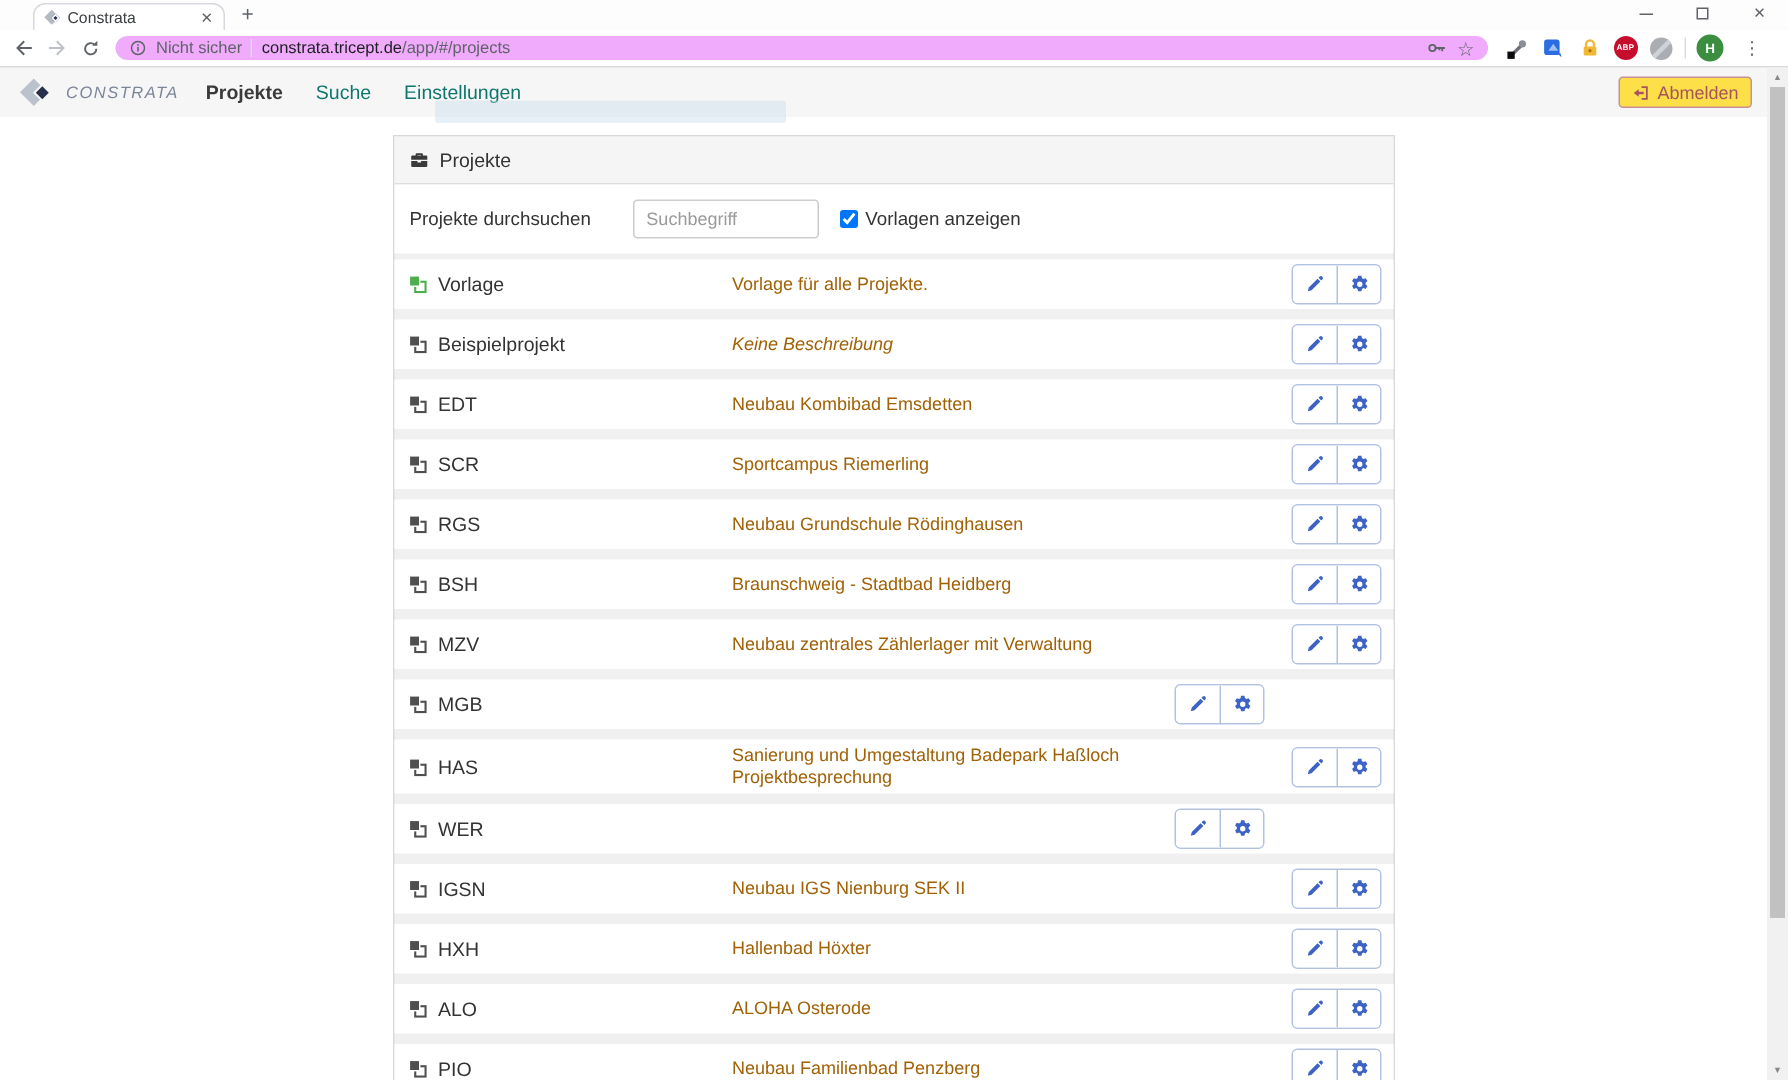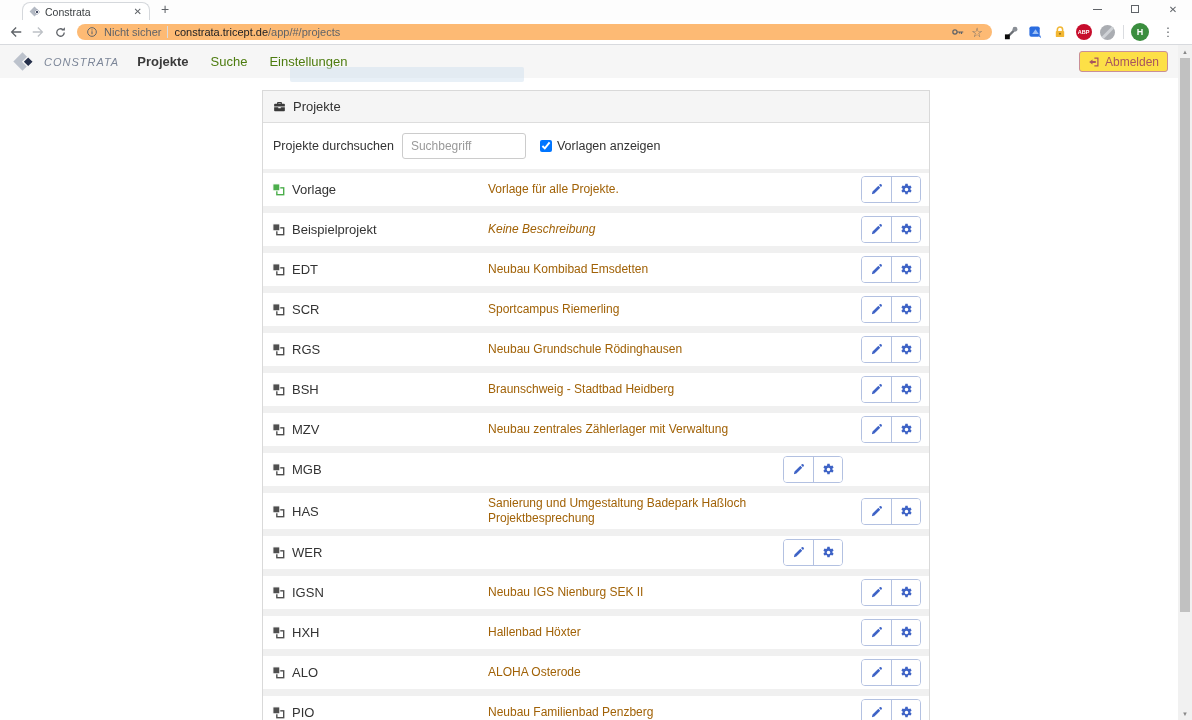--- a/index.html
+++ b/index.html
@@ -19,21 +19,21 @@
   .tab-close { font-size:10px; color:#5f6368; cursor:pointer; }
   .newtab { position:absolute; left:161px; top:1px; font-size:14px; color:#5f6368; cursor:pointer; }
   .win-controls { position:absolute; right:0; top:0; display:flex; height:18px; }
   .win-btn { width:38px; display:flex; align-items:center; justify-content:center; color:#5f6368; cursor:pointer; }
   .glyph-min { width:9px; border-top:1px solid #5f6368; display:inline-block; }
   .glyph-max { width:8px; height:8px; border:1px solid #5f6368; display:inline-block; }
   .glyph-close { font-size:10px; }
 
   .toolbar { height:24px; display:flex; align-items:center; padding:0 6px; gap:2px; }
   .nav-btn { width:20px; height:20px; display:flex; align-items:center; justify-content:center; flex:0 0 auto; cursor:pointer; }
-  .omnibox { flex:1; height:16px; background:#fdba74; border-radius:10px; display:flex; align-items:center;
+  .omnibox { flex:1; height:16px; background:#f0abfc; border-radius:10px; display:flex; align-items:center;
              padding:0 9px; gap:6px; font-size:11px; color:#5f6368; margin:0 5px; cursor:text; }
   .divider-v { width:1px; height:12px; background:#dadce0; }
   .url-host { color:#202124; }
   .url-path { color:#5f6368; }
   .omni-spacer { flex:1; }
   .star { font-size:13px; line-height:1; color:#5f6368; cursor:pointer; }
   .extensions { display:flex; align-items:center; gap:7px; padding:0 4px; }
   .ext { width:17px; height:17px; display:flex; align-items:center; justify-content:center; cursor:pointer; position:relative; }
   .ext-abp { width:16px; height:16px; border-radius:50%; background:#c70d2c; color:#fff; font-size:5.5px; font-weight:bold;
              display:flex; align-items:center; justify-content:center; letter-spacing:0; }
@@ -42,34 +42,34 @@
   .avatar { width:18px; height:18px; border-radius:50%; background:#3b8e3f; color:#fff; font-size:9px; font-weight:bold;
             display:flex; align-items:center; justify-content:center; cursor:pointer; }
   .menu-dots { font-size:12px; color:#5f6368; padding:0 8px 0 6px; cursor:pointer; }
 
   
   .page { position:absolute; top:45px; left:0; right:0; bottom:0; background:#fff; }
   .app-header { height:33px; background:#f6f6f6; display:flex; align-items:center; padding:0 12px; }
   .brand { display:flex; align-items:center; gap:6px; margin-right:18px; cursor:pointer; }
   .brand-name { font-size:11px; font-style:italic; letter-spacing:1px; color:#7c8698; }
   .main-nav { display:flex; align-items:center; gap:22px; font-size:13px; }
-  .nav-item { color:#4d7c0f; cursor:pointer; }
+  .nav-item { color:#0f766e; cursor:pointer; }
   .nav-item.active { color:#3a3a3a; font-weight:bold; }
   .logout-btn { margin-left:auto; margin-right:12px; height:21px; padding:0 8px; background:#fde047;
                 border:1px solid #c98f97; border-radius:3px; color:#a8545e; font-size:12px;
                 display:flex; align-items:center; gap:5px; cursor:pointer; font-family:inherit; }
 
   .toast-fade { position:absolute; left:290px; top:67px; width:234px; height:15px;
                 background:rgba(203,222,238,0.45); border-radius:2px; pointer-events:none; z-index:60; }
 
   .panel { width:668px; margin:12px auto 0; border:1px solid #d9d9d9; border-bottom:none; background:#f0f0f0; }
   .panel-header { height:32px; background:#f5f5f5; border-bottom:1px solid #ddd; display:flex; align-items:center;
                   gap:7px; padding:0 10px; font-size:13px; color:#333; }
   .search-row { background:#fff; padding:10px 10px; display:flex; align-items:center; font-size:12.5px; margin-bottom:4px; }
-  .search-label { margin-right:8px; }
+  .search-label { margin-right:28px; }
   .search-input { width:124px; height:26px; border:1px solid #ccc; border-radius:3px; padding:0 8px; font-size:12px;
                   font-family:inherit; color:#be185d; outline:none; }
   .search-input::placeholder { color:#9a9a9a; }
   .cb-wrap { display:flex; align-items:center; gap:5px; margin-left:14px; }
   .cb-wrap input { width:12px; height:12px; cursor:pointer; }
 
   .row { background:#fff; display:grid; grid-template-columns:217px 1fr 78px; align-items:center;
          min-height:32px; margin-bottom:7px; padding:3px 0; }
   .cell-code { display:flex; align-items:center; gap:7px; padding-left:9px; font-size:13px; color:#333; }
   .row-icon { display:flex; color:#4f4f4f; }

